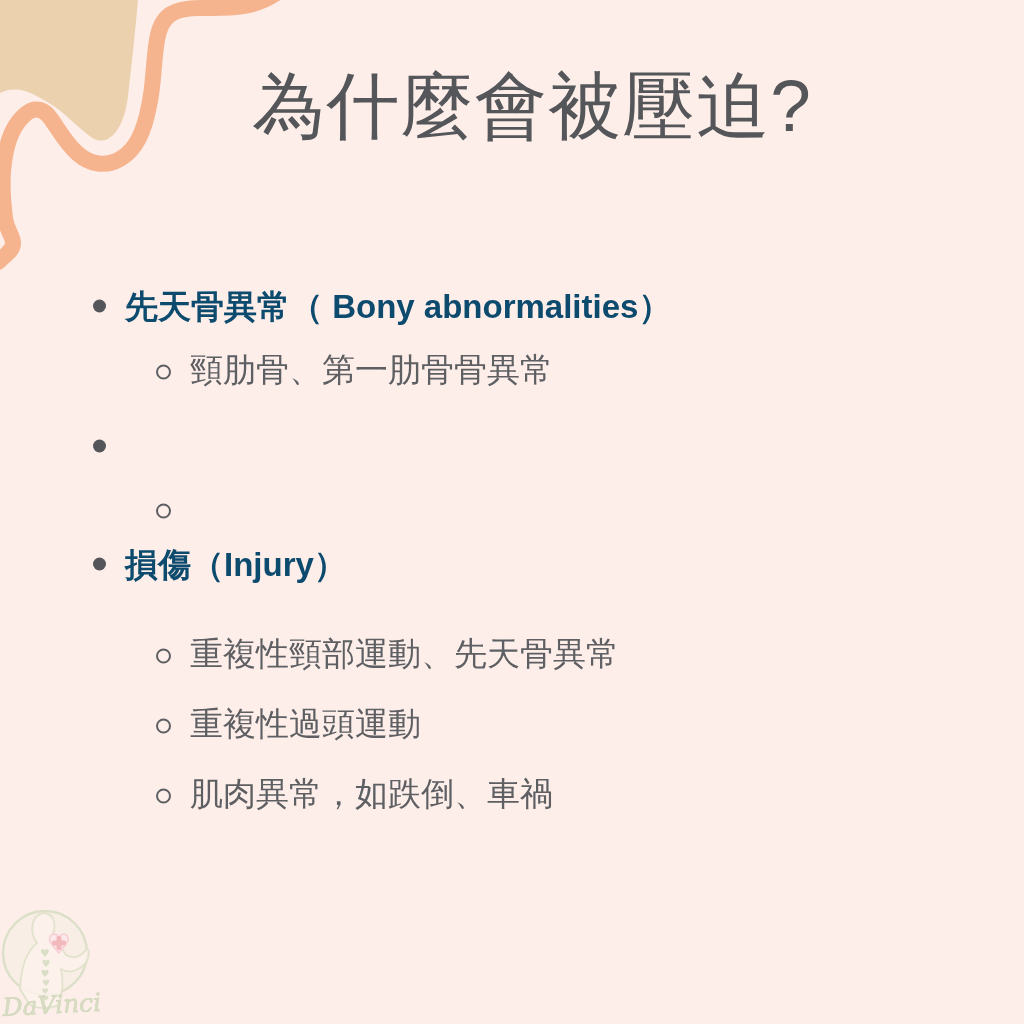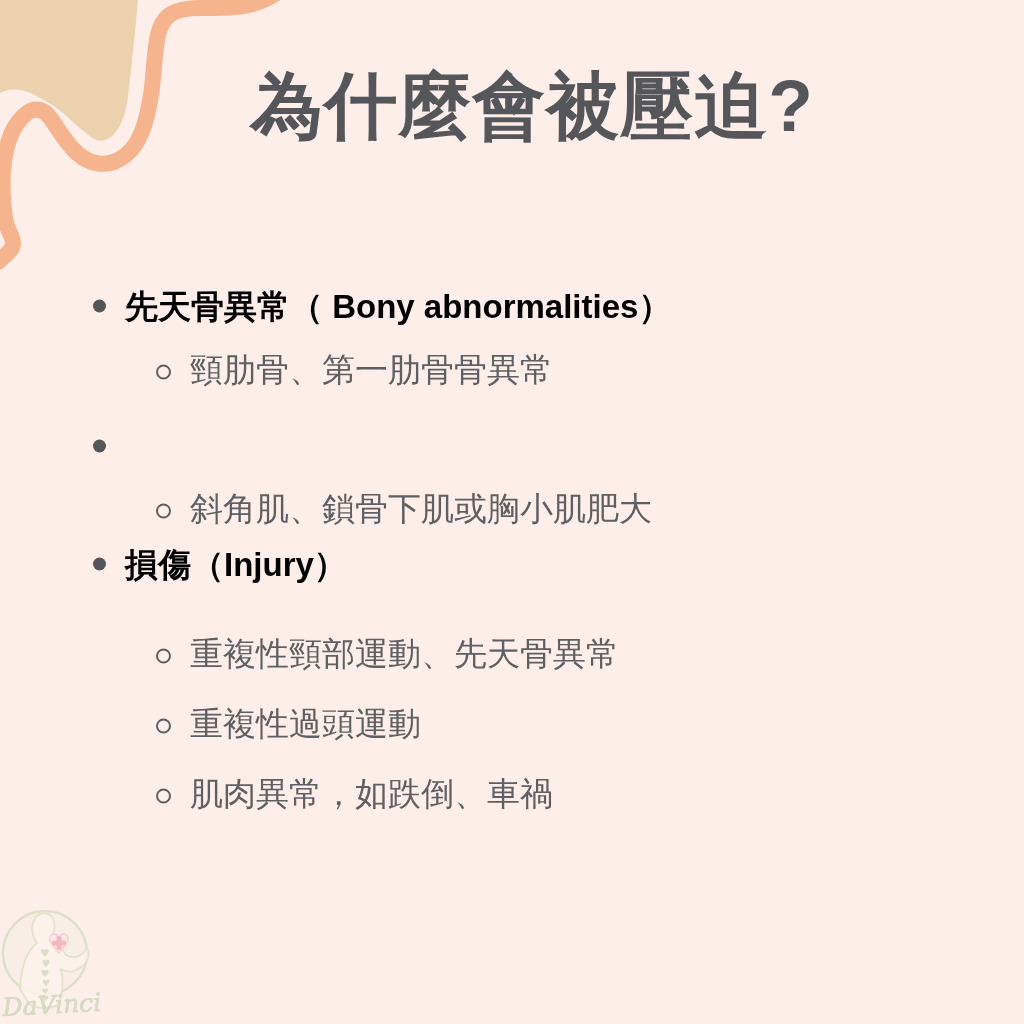--- a/index.html
+++ b/index.html
@@ -11,40 +11,40 @@
     font-family:"Liberation Sans","DejaVu Sans",sans-serif;
   }
   .deco{position:absolute;left:0;top:0;pointer-events:none;}
   .title{
     position:absolute;
     top:58px;left:0;width:100%;
     box-sizing:border-box;
     padding-left:40px;
     text-align:center;
     font-size:73px;
-    font-weight:700;
+    font-weight:400;
     color:#55565a;
     letter-spacing:1px;
     white-space:nowrap;
   }
   .row{position:absolute;left:0;width:100%;height:46px;}
   .row .marker{position:absolute;top:50%;transform:translateY(-50%);}
   .dot{
     left:93px;width:13px;height:13px;border-radius:50%;
     background:#55565a;
   }
   .ring{
     left:156px;width:11px;height:11px;border-radius:50%;
     background:transparent;border:2.5px solid #5e5f63;
   }
   .row .txt{
     position:absolute;top:50%;transform:translateY(-50%);
     white-space:nowrap;font-size:33px;line-height:1;
   }
-  .row.main .txt{left:125px;font-weight:700;color:#000000;}
+  .row.main .txt{left:125px;font-weight:700;color:#0c4a6e;}
   .row.sub  .txt{left:190px;font-weight:400;color:#5e5f63;font-family:Liberation Mono, monospace;}
   .logo{position:absolute;left:0px;top:891px;opacity:.5;pointer-events:none;}
 </style>
 </head>
 <body>
 
 <div class="canvas">
 
   <svg class="deco" width="320" height="290" viewBox="0 0 320 290">
     <path d="M 0 0 L 138 0 C 135 34 132 62 128 96 C 124 131 107 149 91 137 C 74 124 64 112 49 103 C 34 94 18 84 0 93 Z" fill="#ecd1ae"></path>
@@ -60,21 +60,20 @@
     </div>
     <div class="row sub" style="top:349px">
       <span class="marker ring"></span>
       <span class="txt">頸肋骨、第一肋骨骨異常</span>
     </div>
     <div class="row main" style="top:423px">
       <span class="marker dot"></span>
     </div>
     <div class="row sub" style="top:488px">
       <span class="marker ring"></span>
-      <span class="txt">斜角肌、鎖骨下肌或胸小肌肥大</span>
     </div>
     <div class="row main" style="top:541px">
       <span class="marker dot"></span>
       <span class="txt">損傷（Injury）</span>
     </div>
     <div class="row sub" style="top:633px">
       <span class="marker ring"></span>
       <span class="txt">重複性頸部運動、先天骨異常</span>
     </div>
     <div class="row sub" style="top:703px">

